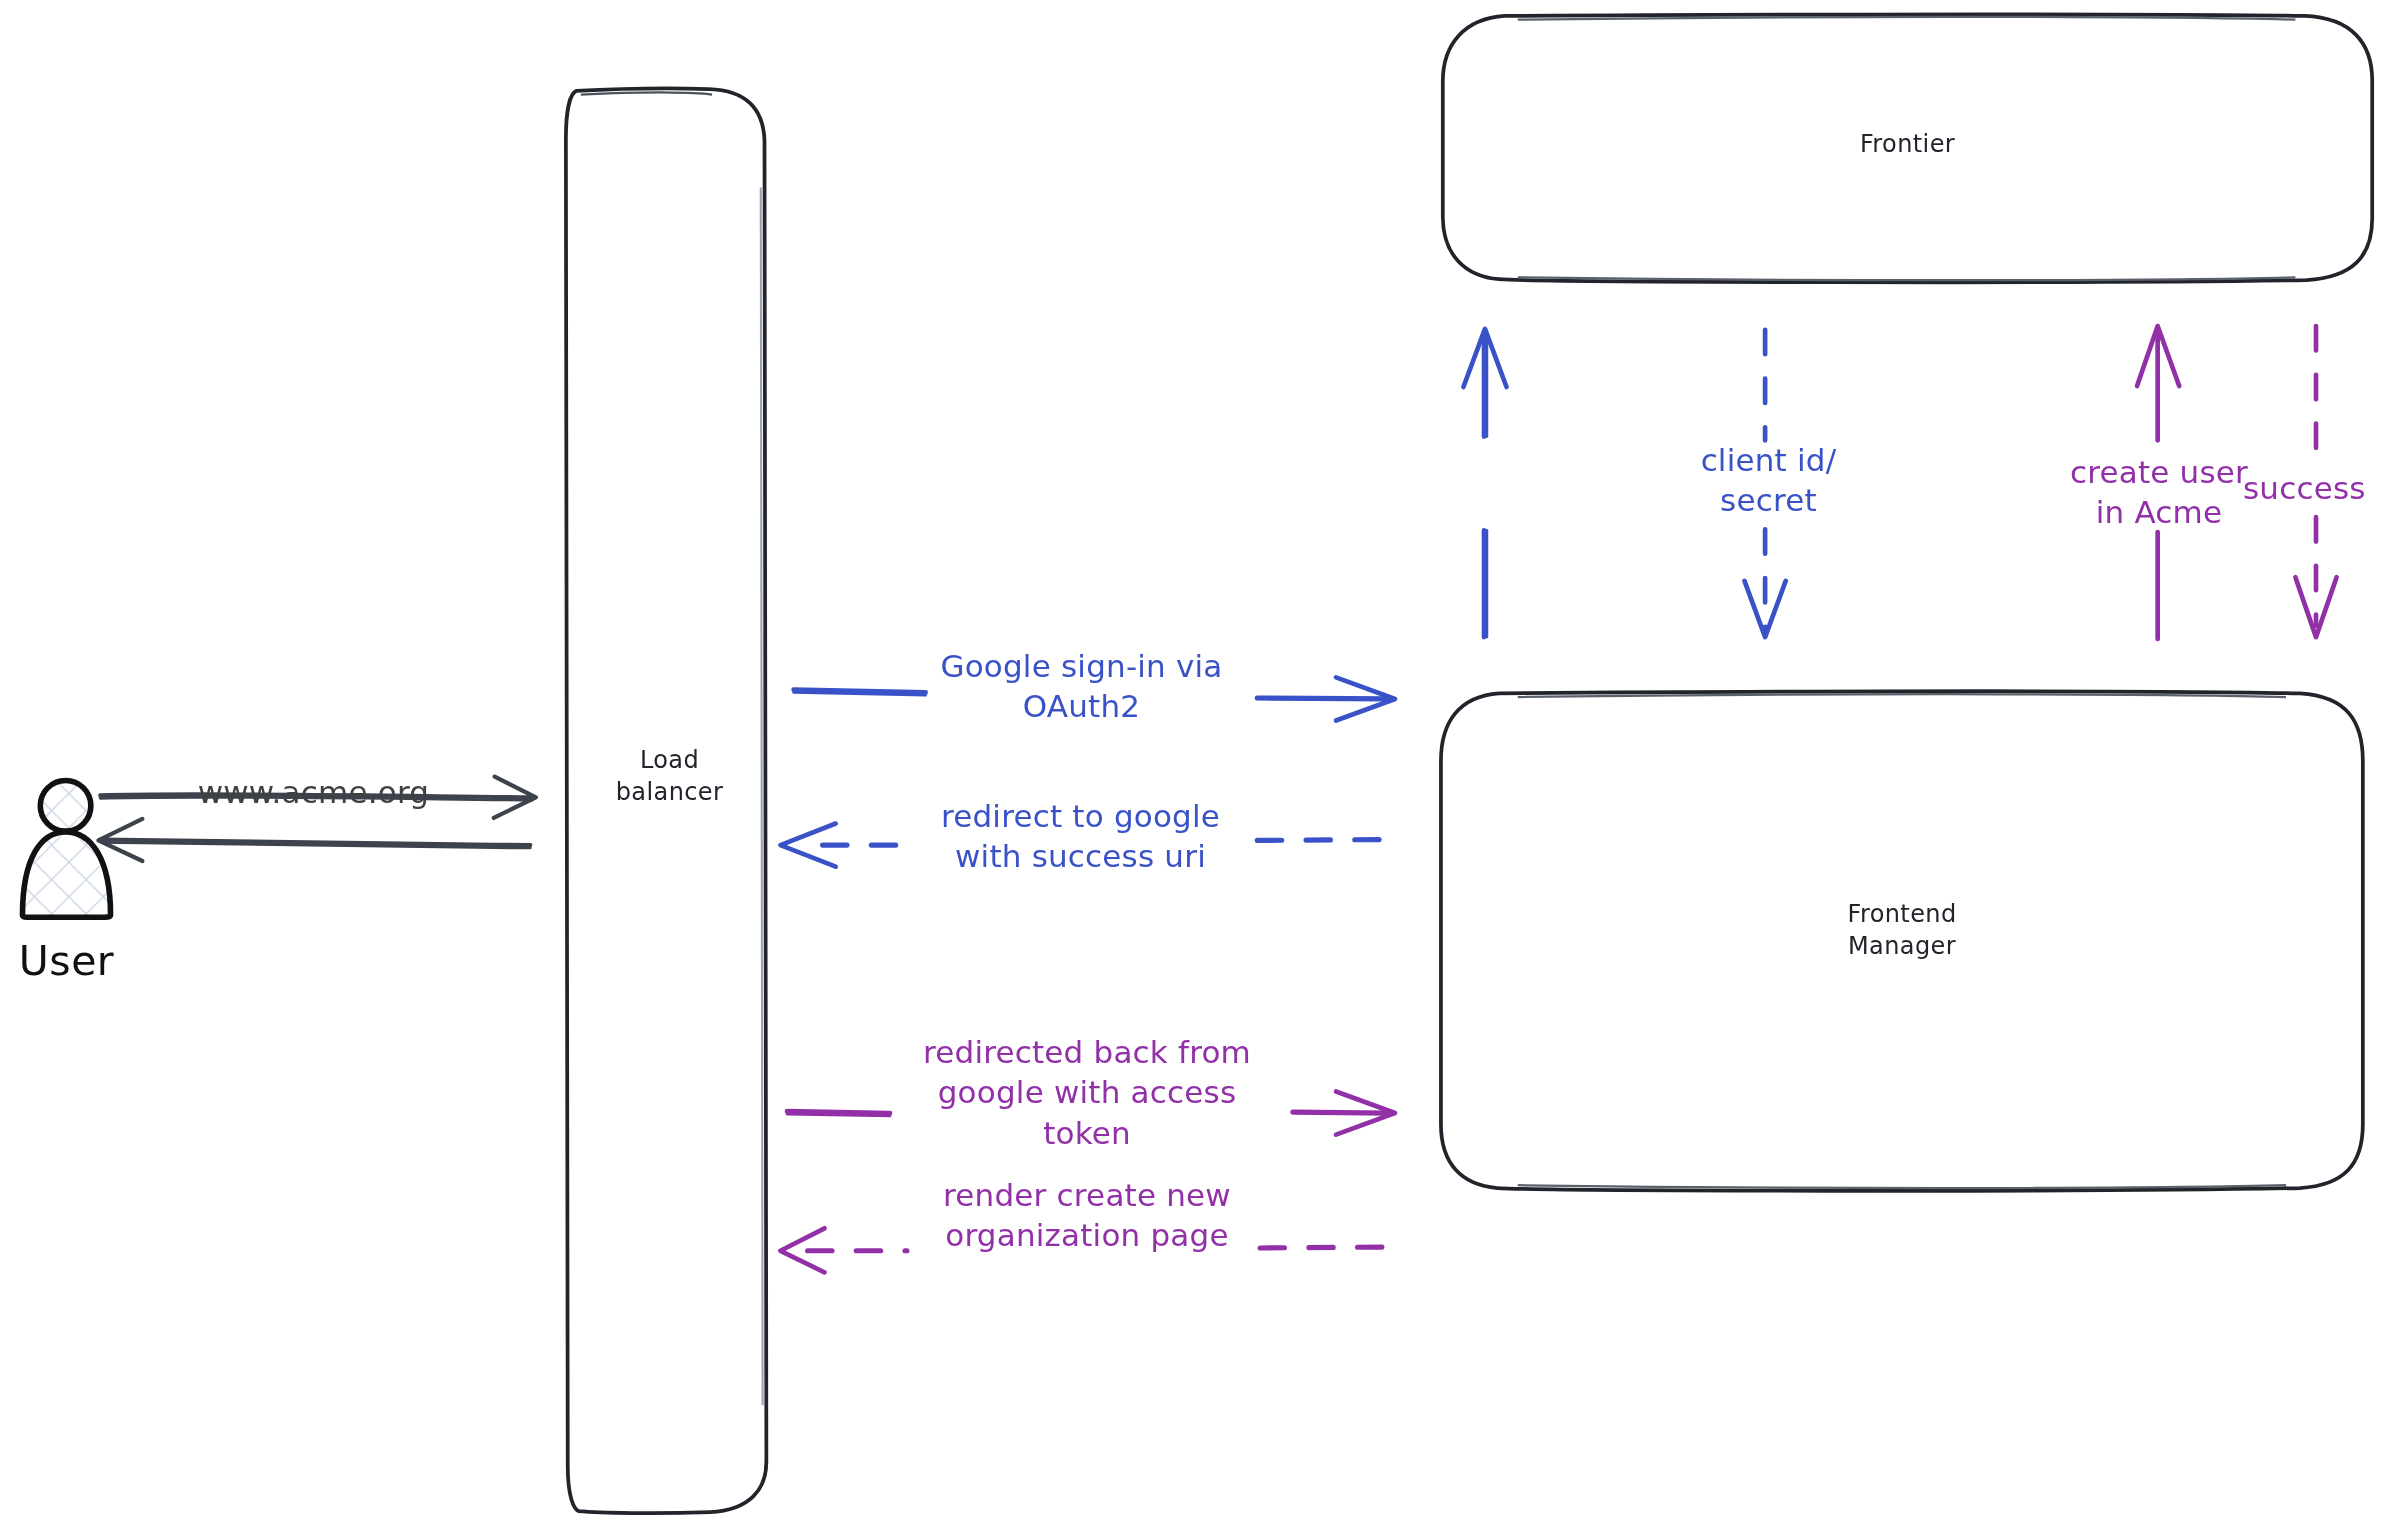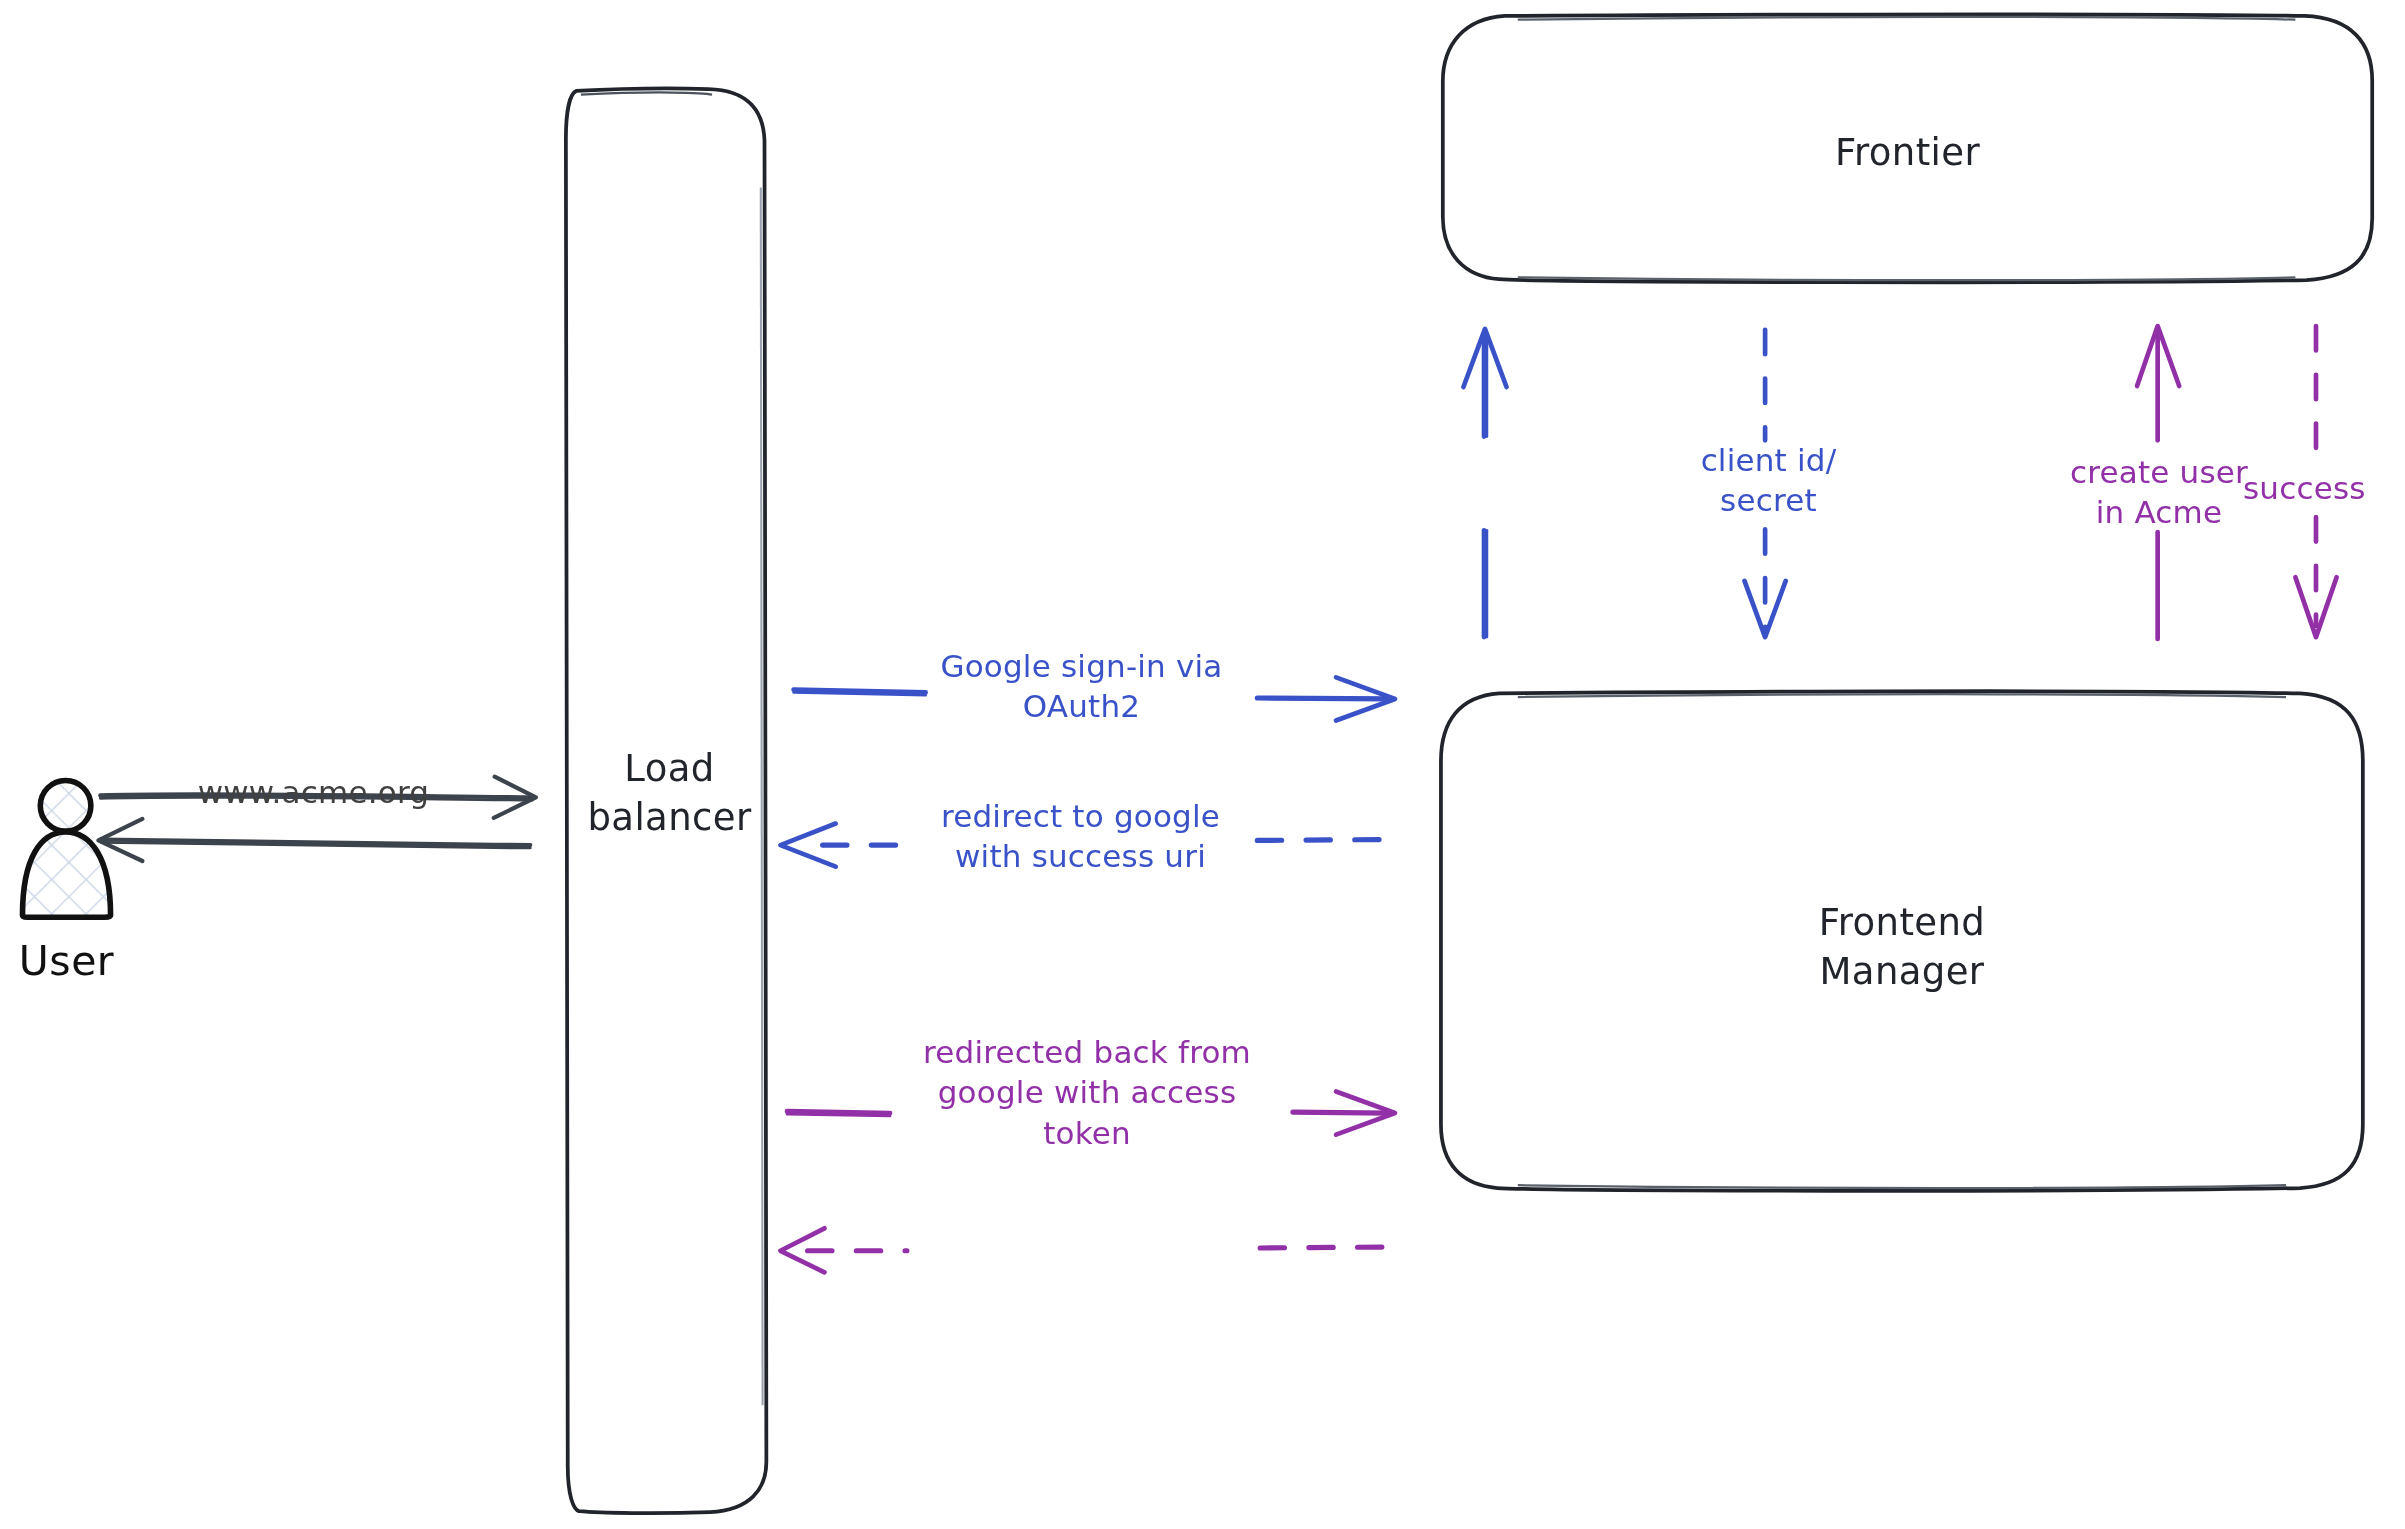--- a/index.html
+++ b/index.html
@@ -21,21 +21,21 @@
     left: 0;
     width: 2405px;
     height: 1530px;
     overflow: visible;
   }
   .node-label {
     position: absolute;
     text-align: center;
     color: #21252b;
     font-family: "DejaVu Sans", sans-serif;
-    font-size: 37px;
+    font-size: 24px;
     line-height: 1.32;
     white-space: pre-line;
     letter-spacing: 0.4px;
   }
   .edge-label {
     position: absolute;
     text-align: center;
     font-family: "DejaVu Sans", sans-serif;
     font-size: 31px;
     line-height: 1.30;
@@ -169,20 +169,22 @@
   <div class="edge-label blue" style="left:899px; top:646px; width:365px;">Google sign-in via
 OAuth2</div>
 
   <div class="edge-label blue" style="left:898px; top:796px; width:365px;">redirect to google
 with success uri</div>
 
   <div class="edge-label purple" style="left:881px; top:1032px; width:412px;">redirected back from
 google with access
 token</div>
 
+  <div class="edge-label purple" style="left:881px; top:1175px; width:412px;">render create new
+organization page</div>
 
 
   <div class="edge-label blue" style="left:1675px; top:440px; width:187px;">client id/
 secret</div>
 
   <div class="edge-label purple" style="left:2041px; top:452px; width:236px;">create user
 in Acme</div>
 
   <div class="edge-label purple" style="left:2243px; top:468px; width:161px; text-align:left;">success</div>
 

